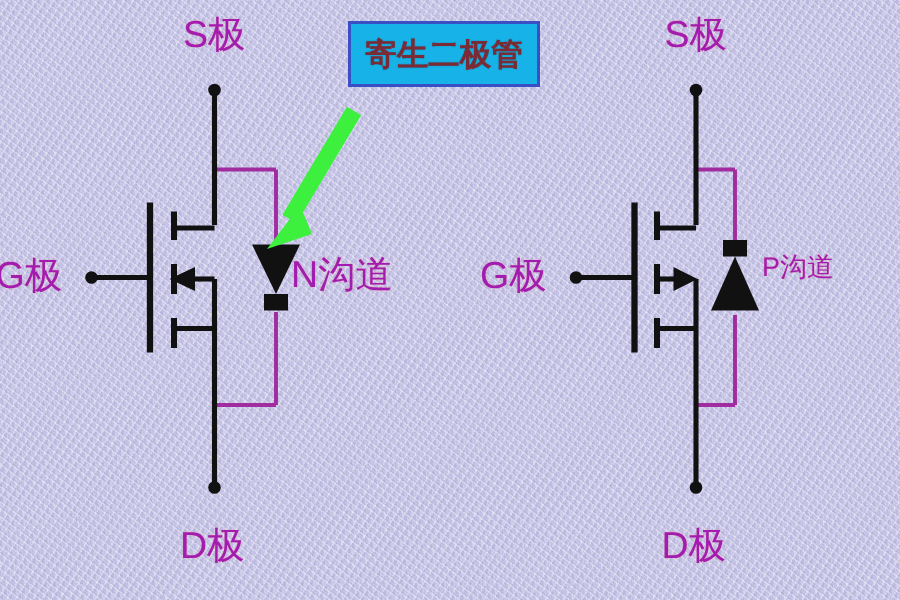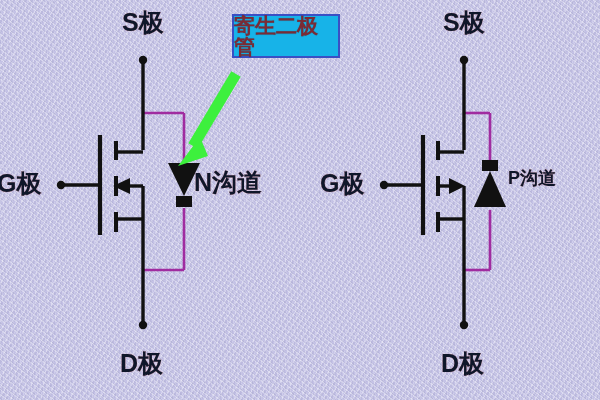--- a/index.html
+++ b/index.html
@@ -18,38 +18,38 @@
     background-image:
       repeating-linear-gradient(37deg, rgba(255,255,255,.30) 0 1px, rgba(150,148,185,.16) 1px 2px, rgba(255,255,255,0) 2px 4px),
       repeating-linear-gradient(122deg, rgba(255,255,255,.26) 0 1px, rgba(140,138,180,.14) 1px 3px, rgba(255,255,255,0) 3px 5px),
       repeating-linear-gradient(85deg, rgba(168,166,205,.12) 0 2px, rgba(255,255,255,.16) 2px 3px);
     opacity:.95;
     mix-blend-mode:normal;
   }
   #svg{position:absolute;left:0;top:0;}
   .lbl{
     position:absolute;
-    color:#0f172a;
-    font-weight:bold;
+    color:#a21caf;
+    font-weight:normal;
     white-space:nowrap;
     letter-spacing:0px;
     text-shadow:0 0 1px rgba(255,120,120,.55);
   }
   #lbl-s-left{left:122px;top:6px;font-size:25px;}
   #lbl-d-left{left:120px;top:347px;font-size:25px;}
   #lbl-g-left{left:-3px;top:167px;font-size:25px;}
   #lbl-n{left:194px;top:166px;font-size:25px;}
 
   #lbl-s-right{left:443px;top:6px;font-size:25px;}
   #lbl-d-right{left:441px;top:347px;font-size:25px;}
   #lbl-g-right{left:320px;top:167px;font-size:25px;}
   #lbl-p{left:508px;top:166px;font-size:18px;}
 
   #callout{
-    position:absolute;left:232px;top:14px;width:108px;height:44px;
+    position:absolute;left:232px;top:14px;width:128px;height:44px;
     background:#17b3e8;
     border:2px solid #3a4fc4;
     box-sizing:border-box;
     display:flex;align-items:center;justify-content:center;
   }
   #callout-text{
     font-size:21px;font-weight:bold;color:#7a2b35;
     letter-spacing:0px;line-height:1;
     text-shadow:0 0 1px rgba(40,20,30,.35);
   }

